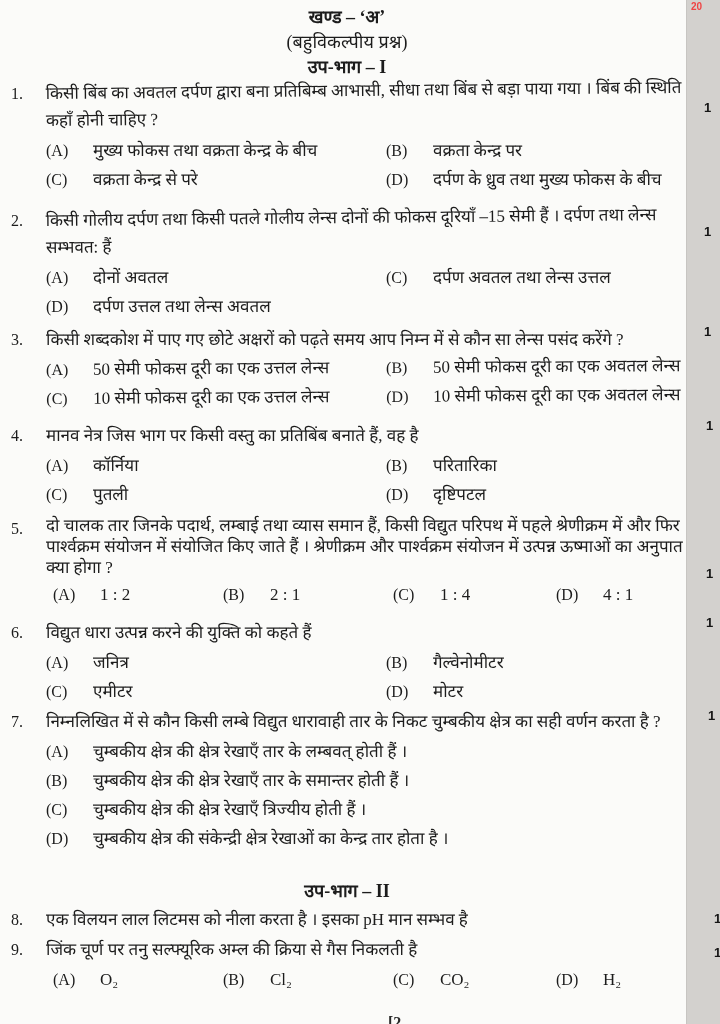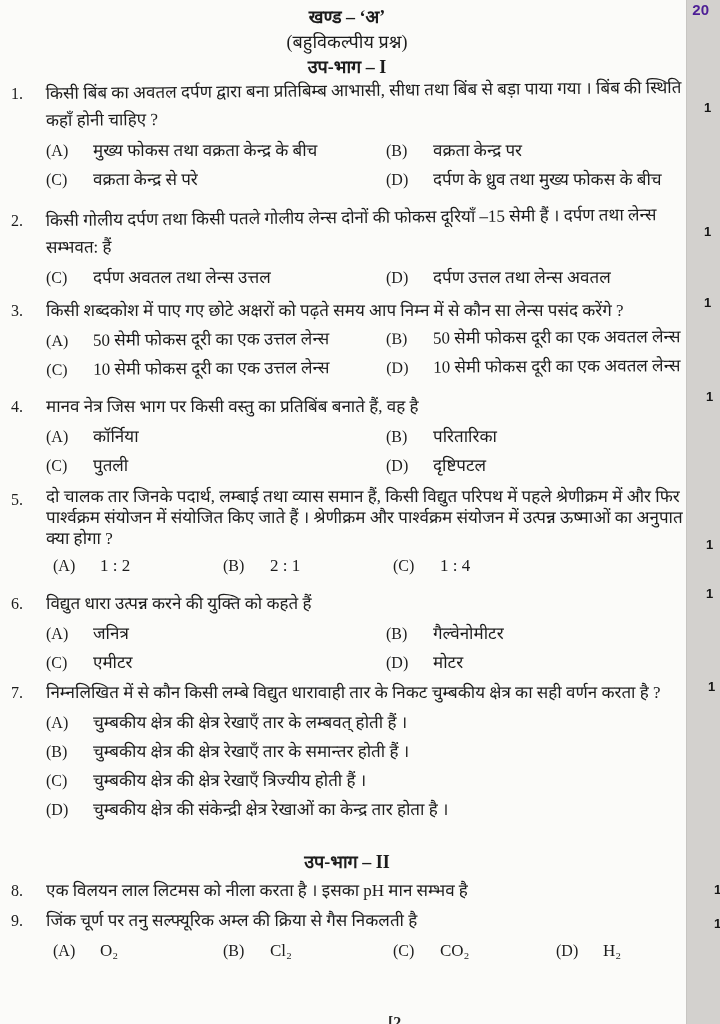--- a/index.html
+++ b/index.html
@@ -9,23 +9,23 @@
     background:#fbfbf9;
     font-family:"Liberation Serif","DejaVu Serif",serif;
     color:#1c1c1c;
   }
   
   .edge-strip{
     position:absolute;top:0;right:0;width:33px;height:1024px;
     background:#d3d1ce;border-left:1px solid #c7c5c2;z-index:1;
   }
   .total-marks{
-    position:absolute;top:1px;right:11px;z-index:3;
+    position:absolute;top:1px;right:18px;z-index:3;
     font-family:"Liberation Sans","DejaVu Sans",sans-serif;
-    font-weight:bold;font-size:15px;color:#4c1d95;
+    font-weight:bold;font-size:10px;color:#ef4444;
   }
   .content{position:relative;z-index:2;width:720px;}
   .hdr{width:694px;text-align:center;font-size:18px;line-height:25px;}
   .h-bold{font-weight:bold;text-align:center;}
   .hdr.sub2{margin-top:26px;font-size:18px;}
   .content{padding-top:5px;}
   .question{position:relative;padding-left:46px;}
   .qnum{position:absolute;left:11px;top:0;font-size:16px;line-height:27px;}
   .qtext{width:652px;font-size:17px;line-height:27px;}
   .q5 .qtext{line-height:21px;}
@@ -87,20 +87,21 @@
             <div class="opt"><span class="opt-letter">(B)</span><span class="opt-text">वक्रता केन्द्र पर</span></div>
             <div class="opt"><span class="opt-letter">(C)</span><span class="opt-text">वक्रता केन्द्र से परे</span></div>
             <div class="opt"><span class="opt-letter">(D)</span><span class="opt-text">दर्पण के ध्रुव तथा मुख्य फोकस के बीच</span></div>
           </div>
           <span class="mark">1</span>
         </div>
         <div class="question q2">
           <span class="qnum">2.</span>
           <div class="qtext">किसी गोलीय दर्पण तथा किसी पतले गोलीय लेन्स दोनों की फोकस दूरियाँ –15 सेमी हैं । दर्पण तथा लेन्स सम्भवत: हैं</div>
           <div class="opts cols-2">
+            <div class="opt"><span class="opt-letter">(A)</span><span class="opt-text">दोनों अवतल</span></div>
             <div class="opt"><span class="opt-letter">(C)</span><span class="opt-text">दर्पण अवतल तथा लेन्स उत्तल</span></div>
             <div class="opt"><span class="opt-letter">(D)</span><span class="opt-text">दर्पण उत्तल तथा लेन्स अवतल</span></div>
           </div>
           <span class="mark">1</span>
         </div>
         <div class="question q3">
           <span class="qnum">3.</span>
           <div class="qtext">किसी शब्दकोश में पाए गए छोटे अक्षरों को पढ़ते समय आप निम्न में से कौन सा लेन्स पसंद करेंगे ?</div>
           <div class="opts cols-2">
             <div class="opt"><span class="opt-letter">(A)</span><span class="opt-text">50 सेमी फोकस दूरी का एक उत्तल लेन्स</span></div>
@@ -121,20 +122,21 @@
           </div>
           <span class="mark">1</span>
         </div>
         <div class="question q5">
           <span class="qnum">5.</span>
           <div class="qtext">दो चालक तार जिनके पदार्थ, लम्बाई तथा व्यास समान हैं, किसी विद्युत परिपथ में पहले श्रेणीक्रम में और फिर पार्श्वक्रम संयोजन में संयोजित किए जाते हैं । श्रेणीक्रम और पार्श्वक्रम संयोजन में उत्पन्न ऊष्माओं का अनुपात क्या होगा ?</div>
           <div class="opts cols-4">
             <div class="opt"><span class="opt-letter">(A)</span><span class="opt-text">1 : 2</span></div>
             <div class="opt"><span class="opt-letter">(B)</span><span class="opt-text">2 : 1</span></div>
             <div class="opt"><span class="opt-letter">(C)</span><span class="opt-text">1 : 4</span></div>
+            <div class="opt"><span class="opt-letter">(D)</span><span class="opt-text">4 : 1</span></div>
           </div>
           <span class="mark">1</span>
         </div>
         <div class="question q6">
           <span class="qnum">6.</span>
           <div class="qtext">विद्युत धारा उत्पन्न करने की युक्ति को कहते हैं</div>
           <div class="opts cols-2">
             <div class="opt"><span class="opt-letter">(A)</span><span class="opt-text">जनित्र</span></div>
             <div class="opt"><span class="opt-letter">(B)</span><span class="opt-text">गैल्वेनोमीटर</span></div>
             <div class="opt"><span class="opt-letter">(C)</span><span class="opt-text">एमीटर</span></div>

